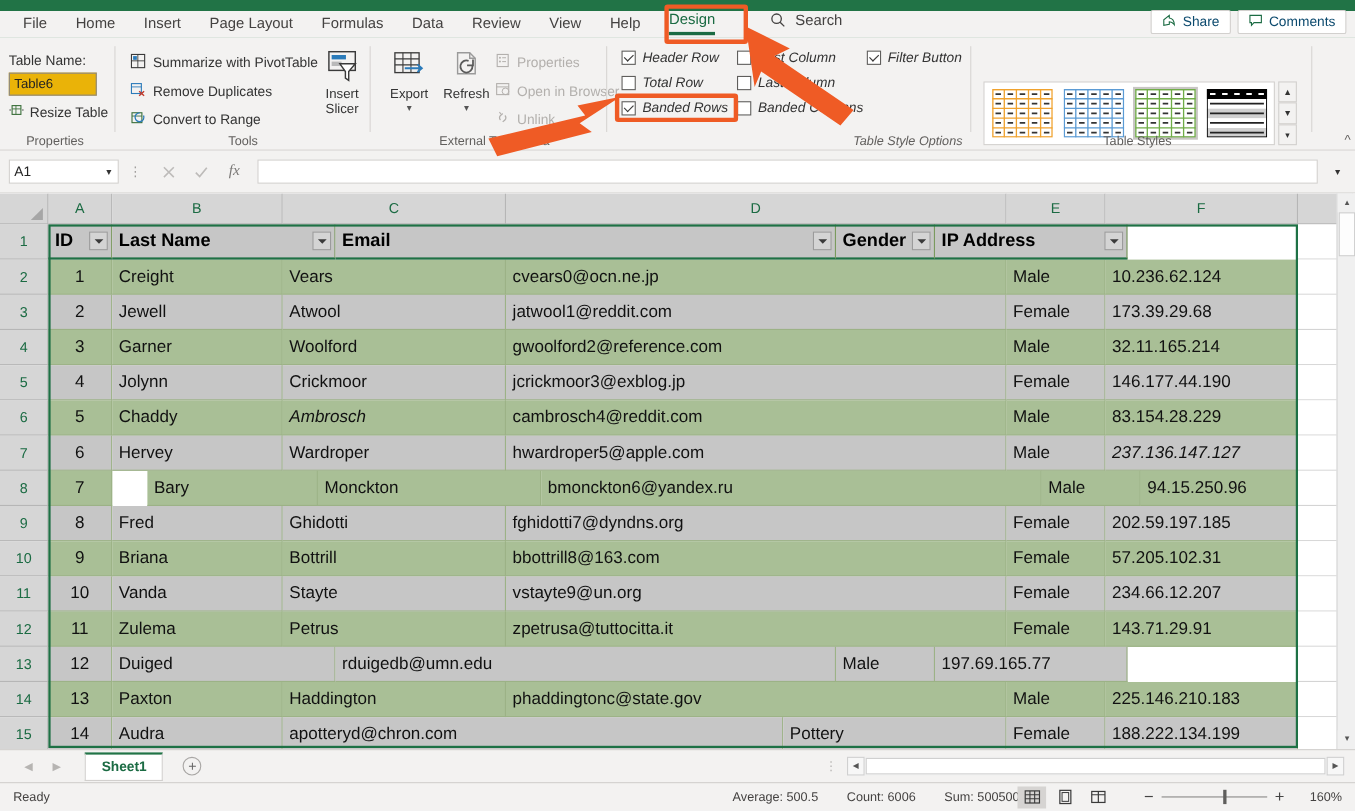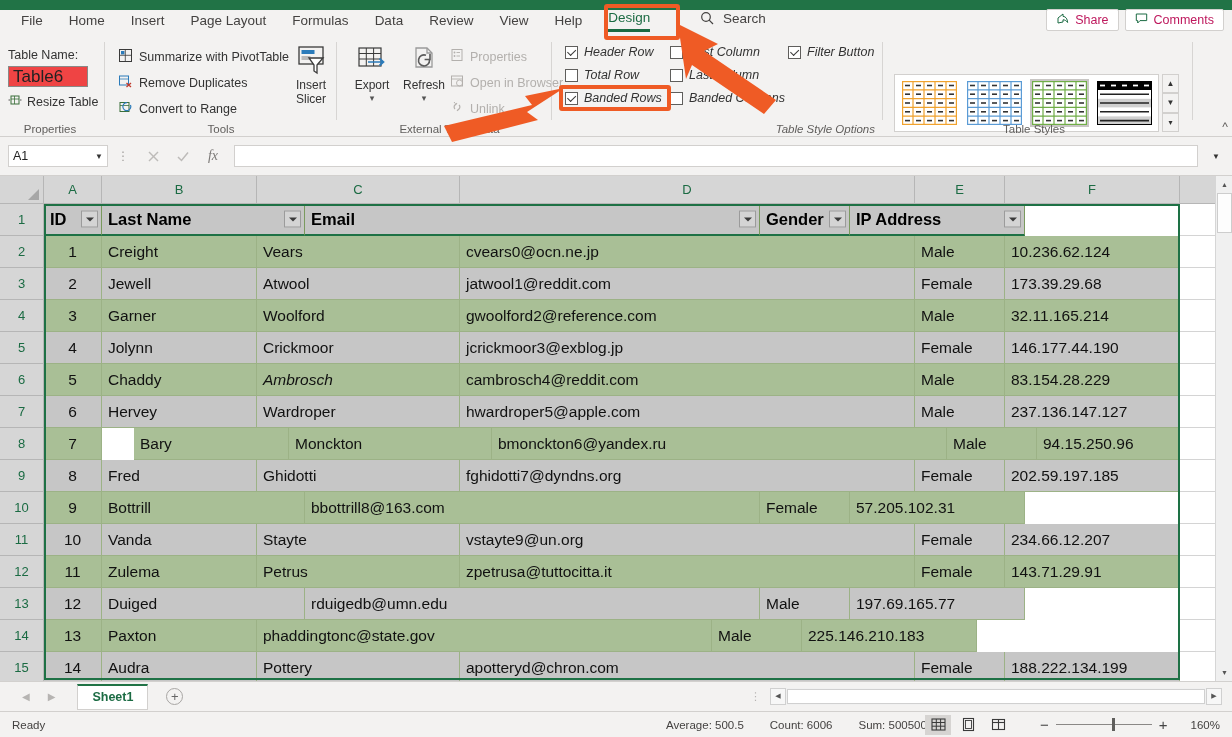--- a/index.html
+++ b/index.html
@@ -45,43 +45,43 @@
   .searchbox svg { display:block; }
 
   .winbtns {
     position: absolute; top: 9px; right: 8px;
     display: flex; align-items: center; gap: 6px;
   }
   .winbtn {
     display: flex; align-items: center; gap: 6px;
     border: 1px solid #d2d0ce; background: #ffffff;
     height: 22px; padding: 0 9px; border-radius: 2px;
-    font-size: 12.5px; color: #be185d;
+    font-size: 12.5px; color: #0c4a6e;
   }
 
   
   .ribbon {
     position: absolute; top: 34px; left: 0; width: 1232px; height: 103px;
     background: #f3f2f1; border-bottom: 1px solid #d2d0ce;
   }
   .rgroup { position: absolute; top: 0; height: 103px; }
   .rgroup .glabel {
     position: absolute; bottom: 2px; width: 100%; text-align: center;
     font-size: 11.5px; color: #605e5c;
   }
   .rsep {
     position: absolute; top: 8px; width: 1px; height: 78px; background: #d7d5d3;
   }
 
   
   .tname-label { position:absolute; left:8px; top:14px; font-size:12.5px; color:#333; }
   .tname-input {
     position:absolute; left:8px; top:32px; width:80px; height:21px;
-    border:1px solid #8a8886; background:#ef4444;
-    font-size:17px; color:#222; padding:1px 4px; line-height:17px;
+    border:1px solid #8a8886; background:#eab308;
+    font-size:12px; color:#222; padding:1px 4px; line-height:17px;
     font-family:"Liberation Sans", sans-serif;
   }
   .resize-btn { position:absolute; left:8px; top:59px; display:flex; align-items:center; gap:5px; font-size:12.5px; color:#333; }
 
   
   .toolitem { position:absolute; display:flex; align-items:center; gap:6px; font-size:12.5px; color:#333; white-space:nowrap; }
 
   
   .bigbtn {
     position:absolute; top:8px; width:52px; text-align:center;
@@ -757,40 +757,41 @@
           <div class="cell" style="width: 455px; height: 32px;">cambrosch4@reddit.com</div>
           <div class="cell" style="width: 90px; height: 32px;">Male</div>
           <div class="cell" style="width: 175px; height: 32px;">83.154.28.229</div>
         </div>
         <div class="crow band-b">
           <div class="cell num" style="width: 58px; height: 32px;">6</div>
           <div class="cell" style="width: 155px; height: 32px;">Hervey</div>
           <div class="cell" style="width: 203px; height: 32px;">Wardroper</div>
           <div class="cell" style="width: 455px; height: 32px;">hwardroper5@apple.com</div>
           <div class="cell" style="width: 90px; height: 32px;">Male</div>
-          <div class="cell" style="width: 175px; height: 32px;">237.136.147.127</div>
+          <div class="cell" style="width: 175px; height: 32px; font-style: italic;">237.136.147.127</div>
         </div>
         <div class="crow band-a">
           <div class="cell num" style="width: 58px; height: 32px;">7</div>
           <div class="cell" style="width: 155px; height: 32px; margin-left: 32px;">Bary</div>
           <div class="cell" style="width: 203px; height: 32px;">Monckton</div>
           <div class="cell" style="width: 455px; height: 32px;">bmonckton6@yandex.ru</div>
           <div class="cell" style="width: 90px; height: 32px;">Male</div>
           <div class="cell" style="width: 175px; height: 32px;">94.15.250.96</div>
         </div>
         <div class="crow band-b">
           <div class="cell num" style="width: 58px; height: 32px;">8</div>
           <div class="cell" style="width: 155px; height: 32px;">Fred</div>
           <div class="cell" style="width: 203px; height: 32px;">Ghidotti</div>
           <div class="cell" style="width: 455px; height: 32px;">fghidotti7@dyndns.org</div>
           <div class="cell" style="width: 90px; height: 32px;">Female</div>
           <div class="cell" style="width: 175px; height: 32px;">202.59.197.185</div>
         </div>
         <div class="crow band-a">
           <div class="cell num" style="width: 58px; height: 32px;">9</div>
+          <div class="cell" style="width: 155px; height: 32px;">Briana</div>
           <div class="cell" style="width: 203px; height: 32px;">Bottrill</div>
           <div class="cell" style="width: 455px; height: 32px;">bbottrill8@163.com</div>
           <div class="cell" style="width: 90px; height: 32px;">Female</div>
           <div class="cell" style="width: 175px; height: 32px;">57.205.102.31</div>
         </div>
         <div class="crow band-b">
           <div class="cell num" style="width: 58px; height: 32px;">10</div>
           <div class="cell" style="width: 155px; height: 32px;">Vanda</div>
           <div class="cell" style="width: 203px; height: 32px;">Stayte</div>
           <div class="cell" style="width: 455px; height: 32px;">vstayte9@un.org</div>
@@ -808,29 +809,30 @@
         <div class="crow band-b">
           <div class="cell num" style="width: 58px; height: 32px;">12</div>
           <div class="cell" style="width: 203px; height: 32px;">Duiged</div>
           <div class="cell" style="width: 455px; height: 32px;">rduigedb@umn.edu</div>
           <div class="cell" style="width: 90px; height: 32px;">Male</div>
           <div class="cell" style="width: 175px; height: 32px;">197.69.165.77</div>
         </div>
         <div class="crow band-a">
           <div class="cell num" style="width: 58px; height: 32px;">13</div>
           <div class="cell" style="width: 155px; height: 32px;">Paxton</div>
+          <div class="cell" style="width: 203px; height: 32px;">Haddington</div>
           <div class="cell" style="width: 455px; height: 32px;">phaddingtonc@state.gov</div>
           <div class="cell" style="width: 90px; height: 32px;">Male</div>
           <div class="cell" style="width: 175px; height: 32px;">225.146.210.183</div>
         </div>
         <div class="crow band-b">
           <div class="cell num" style="width: 58px; height: 32px;">14</div>
           <div class="cell" style="width: 155px; height: 32px;">Audra</div>
+          <div class="cell" style="width: 455px; height: 32px;">apotteryd@chron.com</div>
           <div class="cell" style="width: 203px; height: 32px;">Pottery</div>
-          <div class="cell" style="width: 455px; height: 32px;">apotteryd@chron.com</div>
           <div class="cell" style="width: 90px; height: 32px;">Female</div>
           <div class="cell" style="width: 175px; height: 32px;">188.222.134.199</div>
         </div>
       </div>
 
     <div class="blankcol" id="blankcol" style="left:1180px;">
         <div class="bcell" style="width: 50px; height: 32px;"></div>
         <div class="bcell" style="width: 50px; height: 32px;"></div>
         <div class="bcell" style="width: 50px; height: 32px;"></div>
         <div class="bcell" style="width: 50px; height: 32px;"></div>

